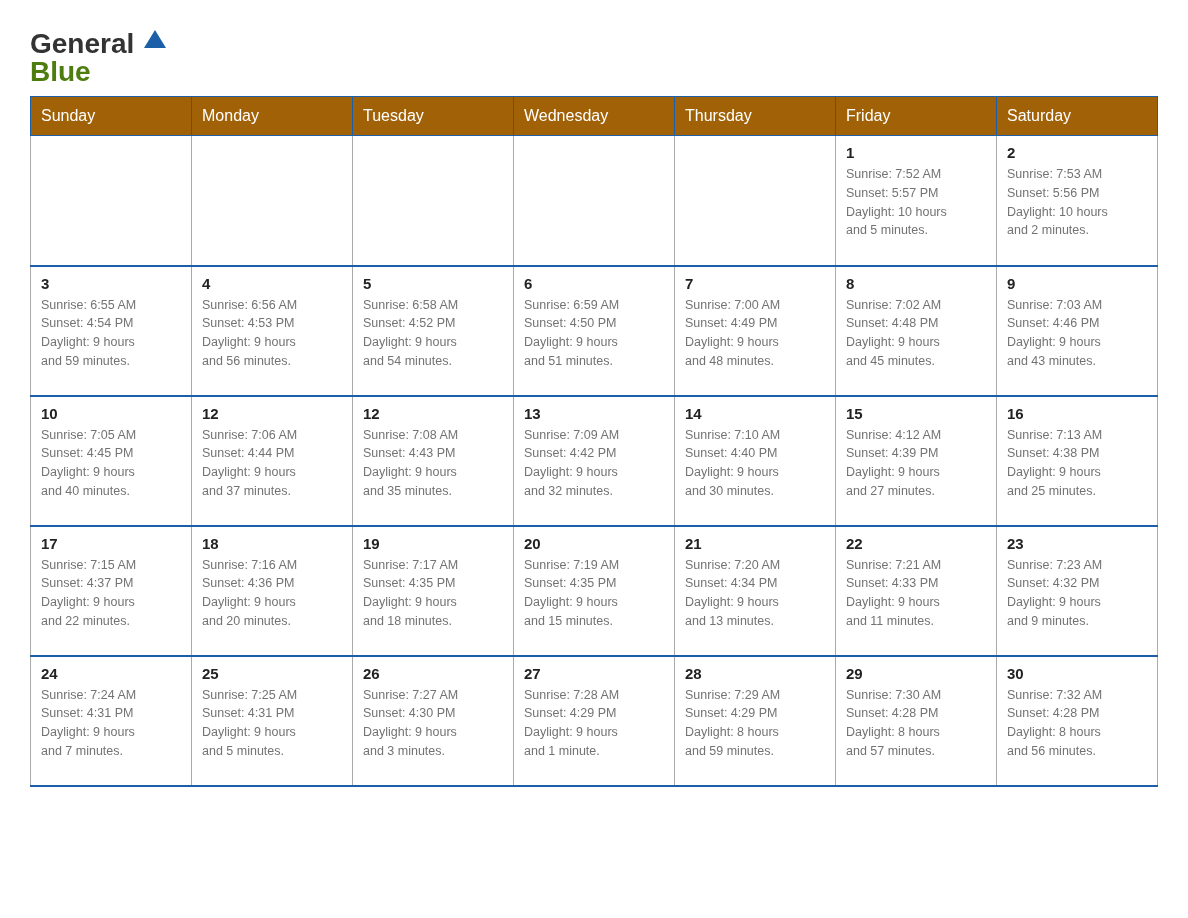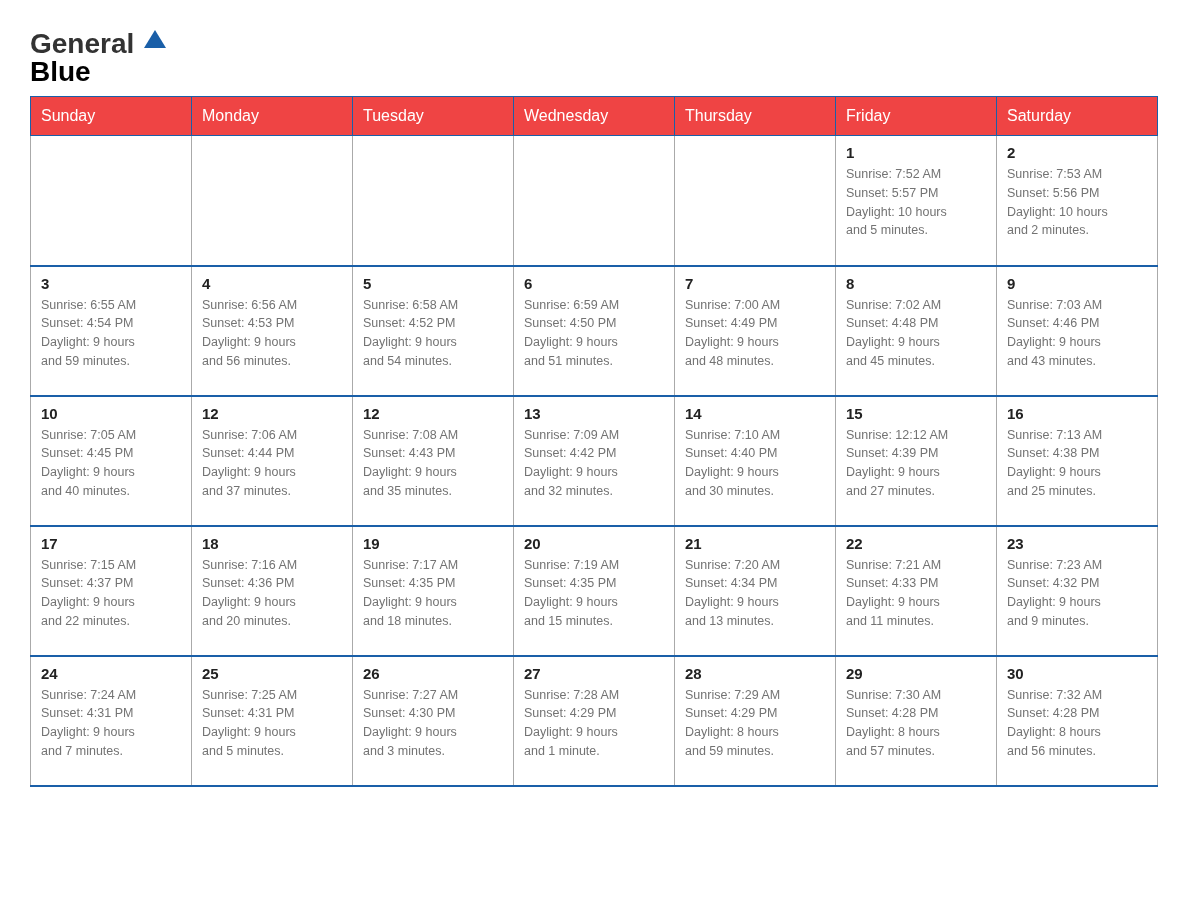--- a/index.html
+++ b/index.html
@@ -41,21 +41,21 @@
       font-size: 20px;
       color: #444;
       margin-top: 4px;
     }
     .calendar {
       width: 100%;
       border-collapse: collapse;
       margin-top: 10px;
     }
     .calendar thead tr {
-      background-color: #ef4444;
+      background-color: #a16207;
     }
     .calendar thead th {
       color: #fff;
       font-size: 16px;
       font-weight: normal;
       padding: 10px 10px;
       text-align: left;
       border: 1px solid #1a5fa8;
     }
     .calendar tbody td {
@@ -90,21 +90,21 @@
 <body>
 
 <div class="header">
   <div class="logo">
     <div style="display:flex;gap:8px;">
       <span class="logo-text">General</span>
       <svg width="22" height="22" viewBox="0 0 22 22" style="margin-left:2px;margin-top:-2px;">
         <polygon points="11,2 22,20 0,20" fill="#1a5fa8"></polygon>
       </svg>
     </div>
-    <span class="logo-text" style="color:#000000;font-size:28px;">Blue</span>
+    <span class="logo-text" style="color:#4d7c0f;font-size:28px;">Blue</span>
   </div>
   <div class="title-area">
   </div>
 </div>
 
 <table class="calendar">
   <thead>
     <tr>
     <th>Sunday</th>
         <th>Monday</th>
@@ -219,21 +219,21 @@
         </td>
         <td>
           <span class="day-num">14</span>
           <div class="day-info" style="white-space: pre-line;">Sunrise: 7:10 AM
 Sunset: 4:40 PM
 Daylight: 9 hours
 and 30 minutes.</div>
         </td>
         <td>
           <span class="day-num">15</span>
-          <div class="day-info" style="white-space: pre-line;">Sunrise: 12:12 AM
+          <div class="day-info" style="white-space: pre-line;">Sunrise: 4:12 AM
 Sunset: 4:39 PM
 Daylight: 9 hours
 and 27 minutes.</div>
         </td>
         <td>
           <span class="day-num">16</span>
           <div class="day-info" style="white-space: pre-line;">Sunrise: 7:13 AM
 Sunset: 4:38 PM
 Daylight: 9 hours
 and 25 minutes.</div>

